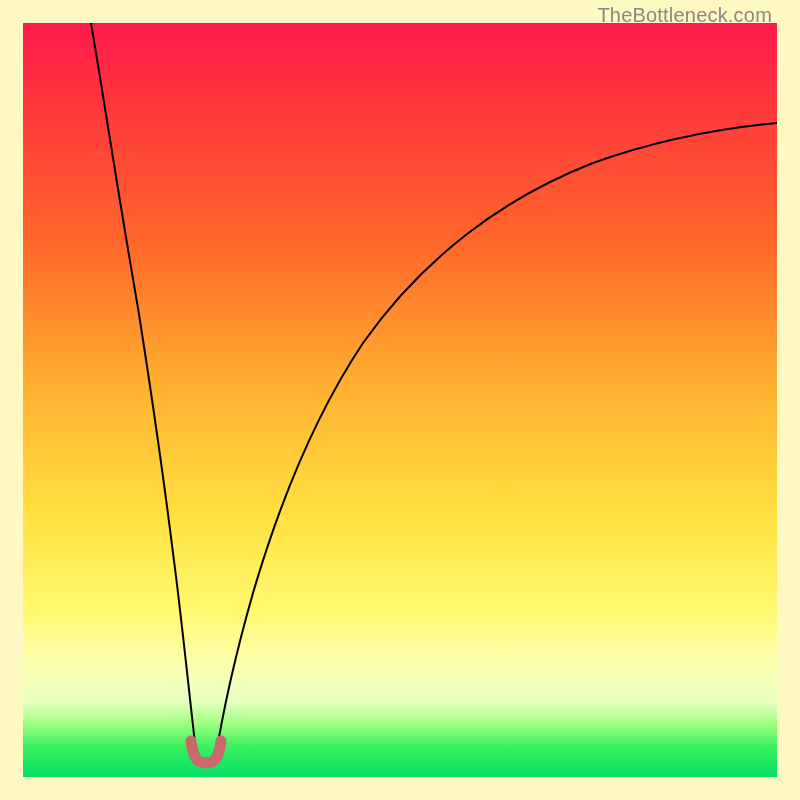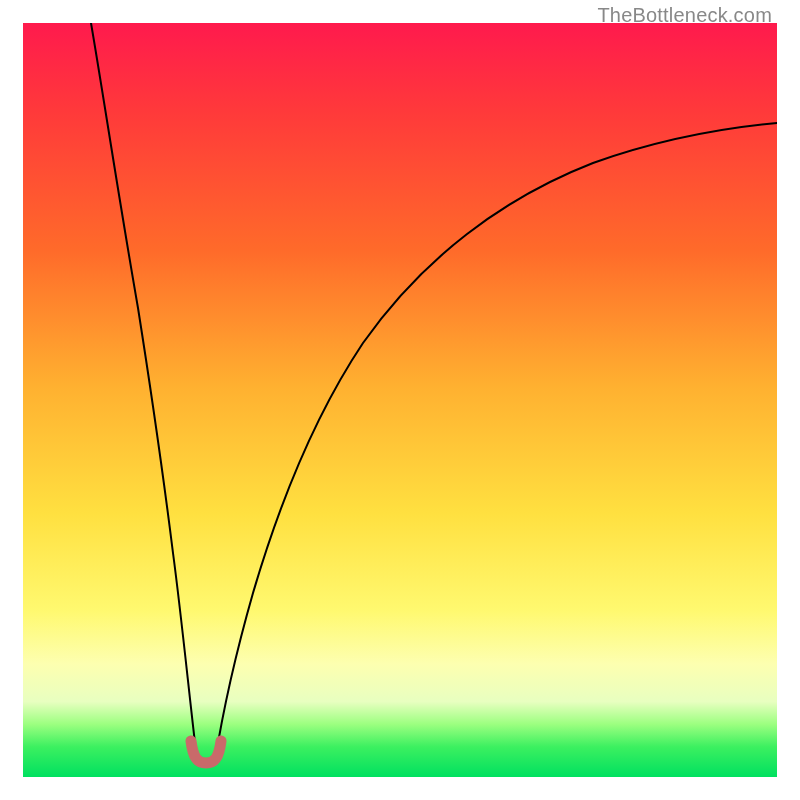--- a/index.html
+++ b/index.html
@@ -7,21 +7,21 @@
     padding: 0;
     width: 800px;
     height: 800px;
     overflow: hidden;
     background: #000;
   }
   .frame {
     position: relative;
     width: 800px;
     height: 800px;
-    background: #ffffff;
+    background: #fef9c3;
   }
   .plot-area {
     position: absolute;
     left: 23px;
     top: 23px;
     width: 754px;
     height: 754px;
     
     background: linear-gradient(
       to bottom,

